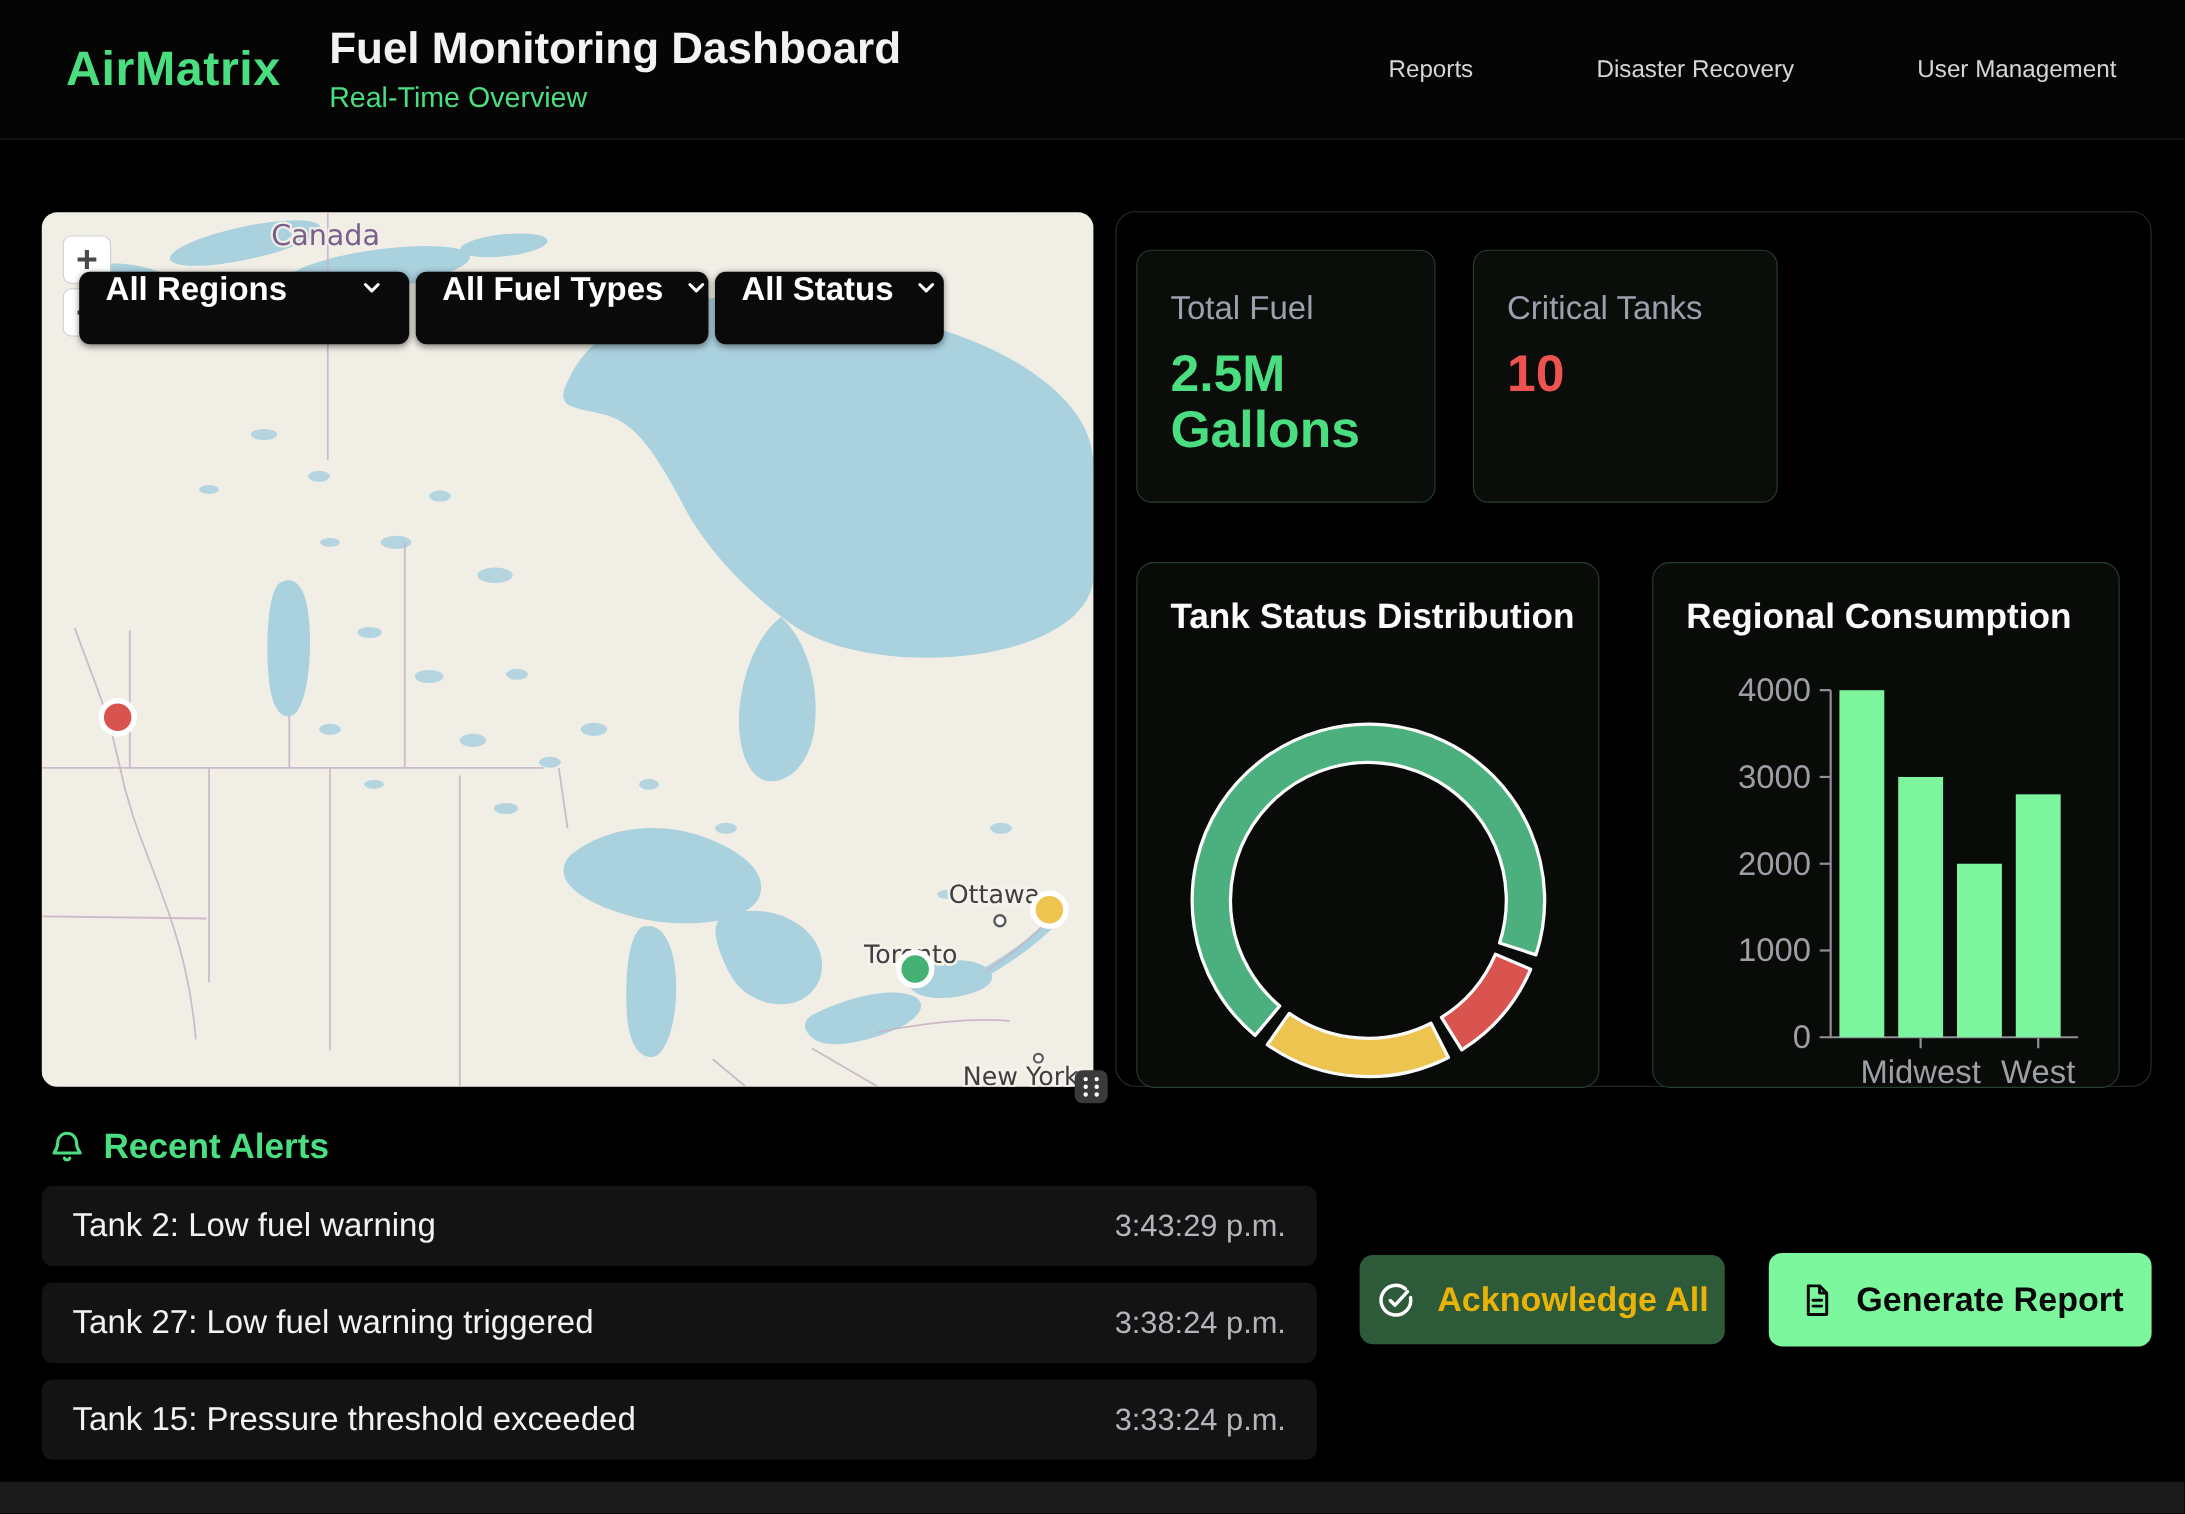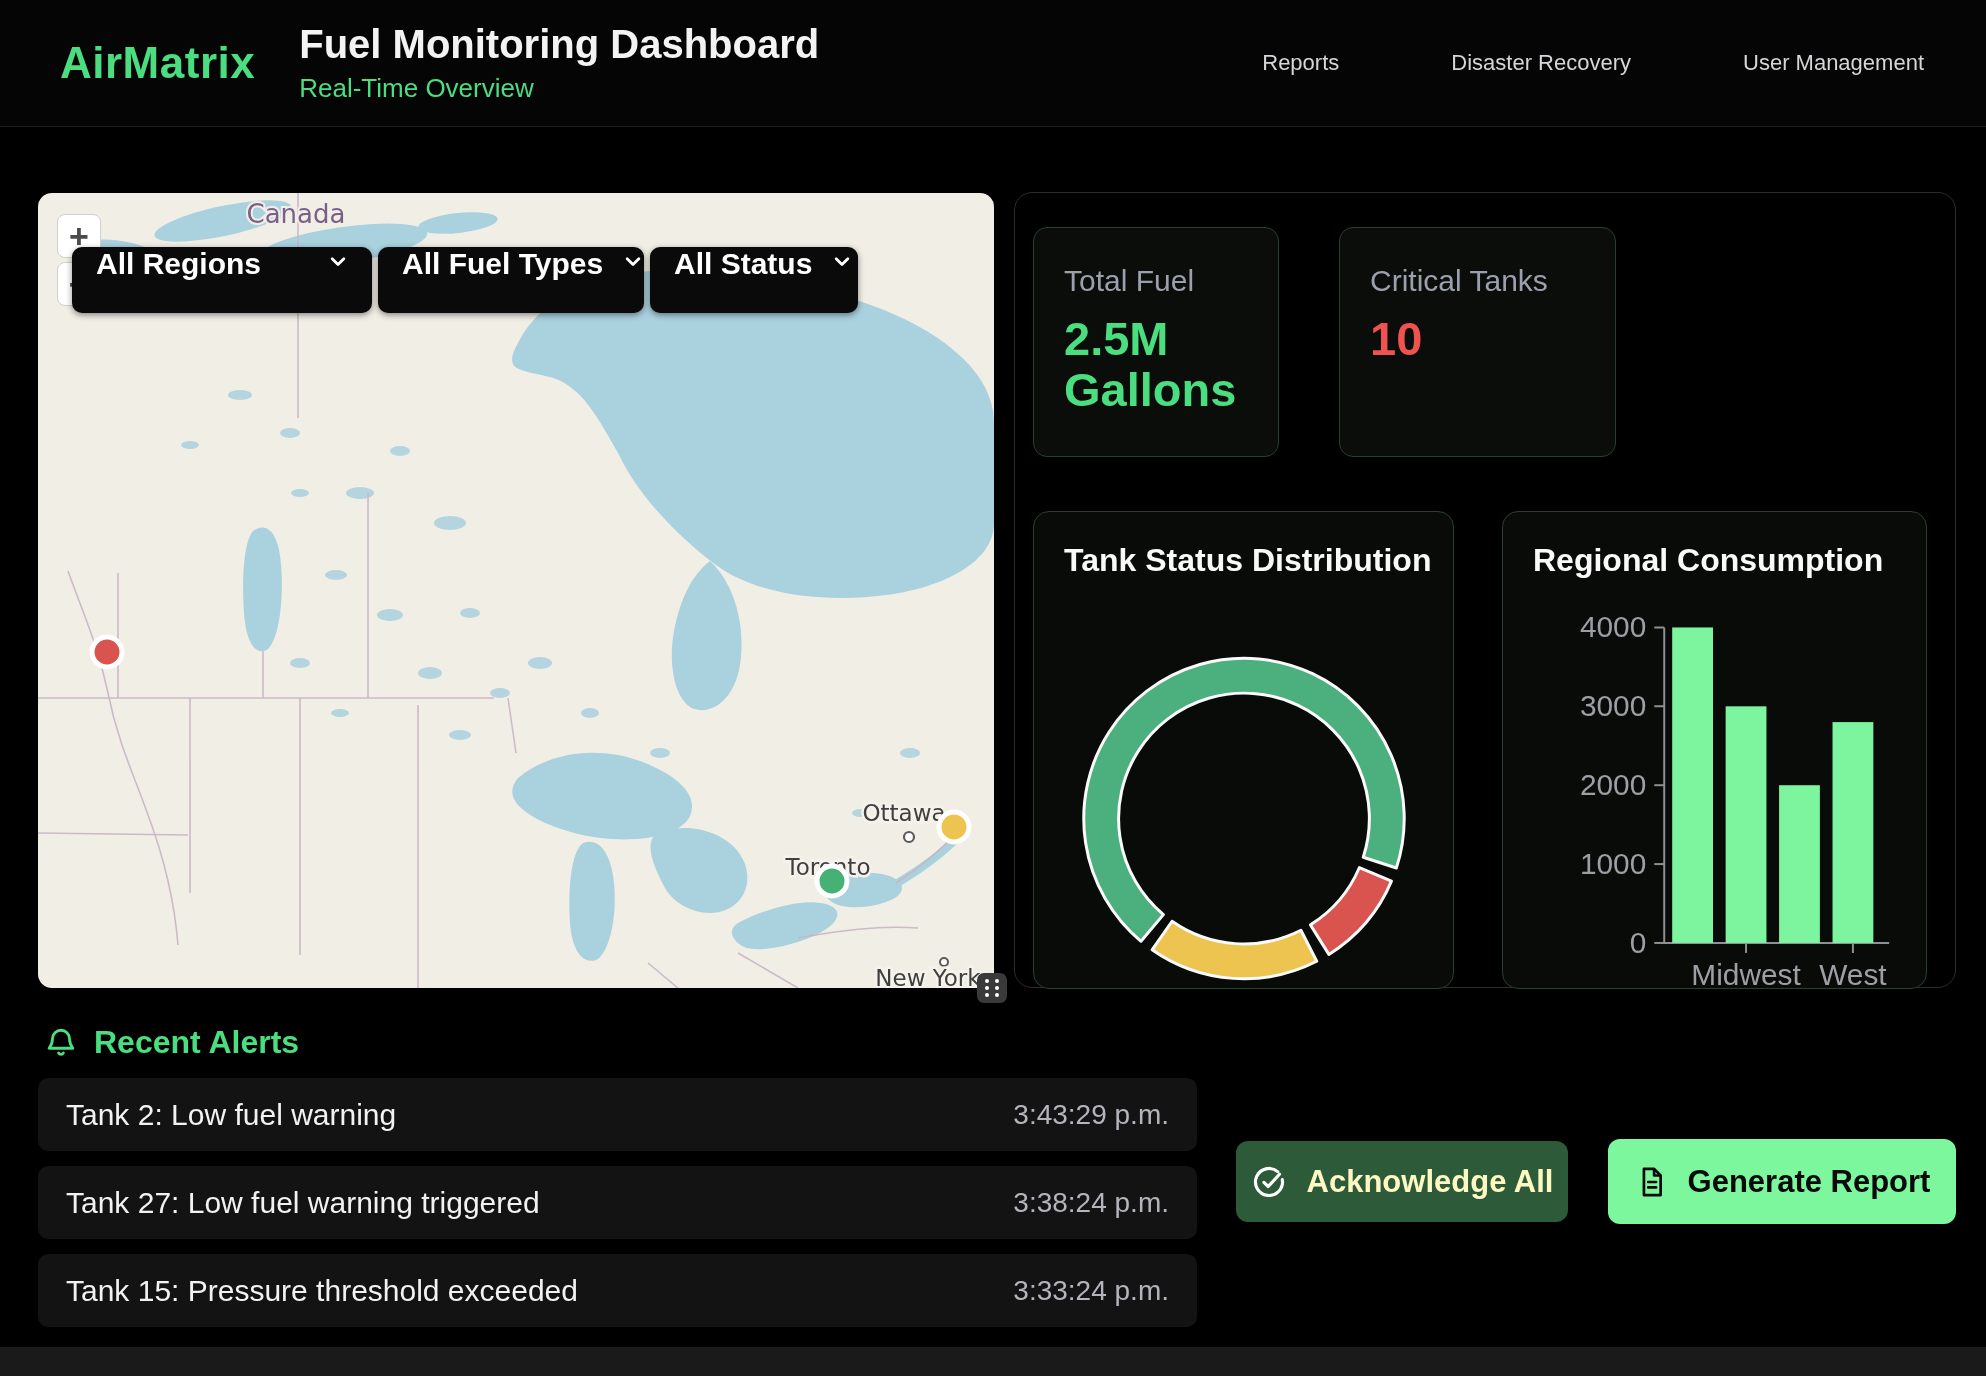--- a/index.html
+++ b/index.html
@@ -40,42 +40,42 @@
   .grip{position:absolute;left:977px;top:973px;width:30px;height:30px;background:#3a3a3a;
     border-radius:7px;display:grid;grid-template-columns:repeat(2,1fr);place-items:center;
     padding:5px;cursor:grab;z-index:4}
   .grip i{width:4px;height:4px;border-radius:50%;background:#fff;display:block}
 
   
   .right-panel{position:absolute;left:1014px;top:192px;width:942px;height:796px;
     border:1px solid var(--panel-border);border-radius:18px}
   .stat-card{position:absolute;top:34px;height:230px;background:var(--card-bg);
     border:1px solid var(--card-border);border-radius:14px;padding:36px 30px}
-  .stat-1{left:18px;width:246px}.stat-2{left:324px;width:277px}.stat-3{left:634px;width:277px}
+  .stat-1{left:18px;width:272px}.stat-2{left:324px;width:277px}.stat-3{left:634px;width:277px}
   .stat-label{font-size:30px;color:#9aa1ac;margin-bottom:16px}
   .stat-value{font-size:47px;font-weight:bold;line-height:1.08;white-space:pre-line}
 
   .chart-card{position:absolute;top:318px;height:478px;background:#090b09;
     border:1px solid var(--card-border);border-radius:16px;overflow:hidden}
   .chart-1{left:18px;width:421px}.chart-2{left:487px;width:425px}
   .chart-title{position:absolute;left:30px;top:30px;font-size:32px;font-weight:bold;color:#fafafa;z-index:2}
   .chart-card svg{position:absolute;inset:0}
 
   
   .alerts-heading{position:absolute;left:44px;top:1024px;display:flex;align-items:center;gap:16px}
   .alerts-heading .txt{font-size:32px;font-weight:bold;color:var(--accent)}
   .alert-row{position:absolute;left:38px;width:1159px;height:73px;background:#131313;
     border-radius:10px;display:flex;align-items:center;padding:0 28px;cursor:pointer}
   .alert-row .msg{font-size:30px;color:#f2f2f2}
   .alert-row .time{margin-left:auto;font-size:28px;color:#b4b4bc}
   .row-0{top:1078px}.row-1{top:1166px}.row-2{top:1254px}
 
   .btn{position:absolute;border-radius:12px;display:flex;align-items:center;justify-content:center;
     gap:20px;font-size:31px;font-weight:bold;cursor:pointer}
-  .btn-ack{left:1236px;top:1141px;width:332px;height:81px;background:#2d5a39;color:#fef9c3}
+  .btn-ack{left:1236px;top:1141px;width:332px;height:81px;background:#2d5a39;color:#eab308}
   .btn-gen{left:1608px;top:1139px;width:348px;height:85px;background:#7df79e;color:#0a0a0a}
 
   .bottom-bar{position:absolute;left:0;top:1347px;width:1986px;height:29px;background:#1a1a1a}
 
   .map-city{font-size:23px;fill:#3f3f3f;paint-order:stroke;stroke:#f5f2ec;stroke-width:5px;
     text-anchor:middle;font-family:"DejaVu Sans", sans-serif}
   .map-country{font-size:26px;fill:#7a5f8a;paint-order:stroke;stroke:#f1eee6;stroke-width:4px;
     text-anchor:middle;font-family:"DejaVu Sans", sans-serif}
 </style>
 </head>

